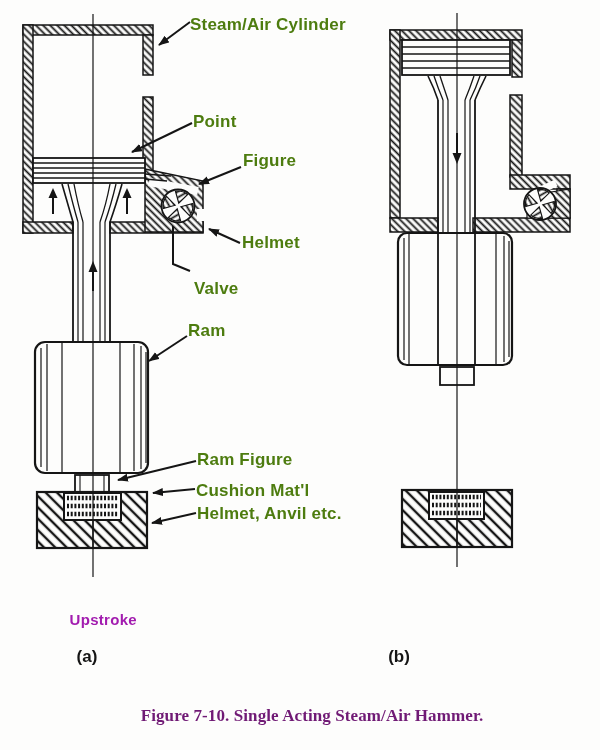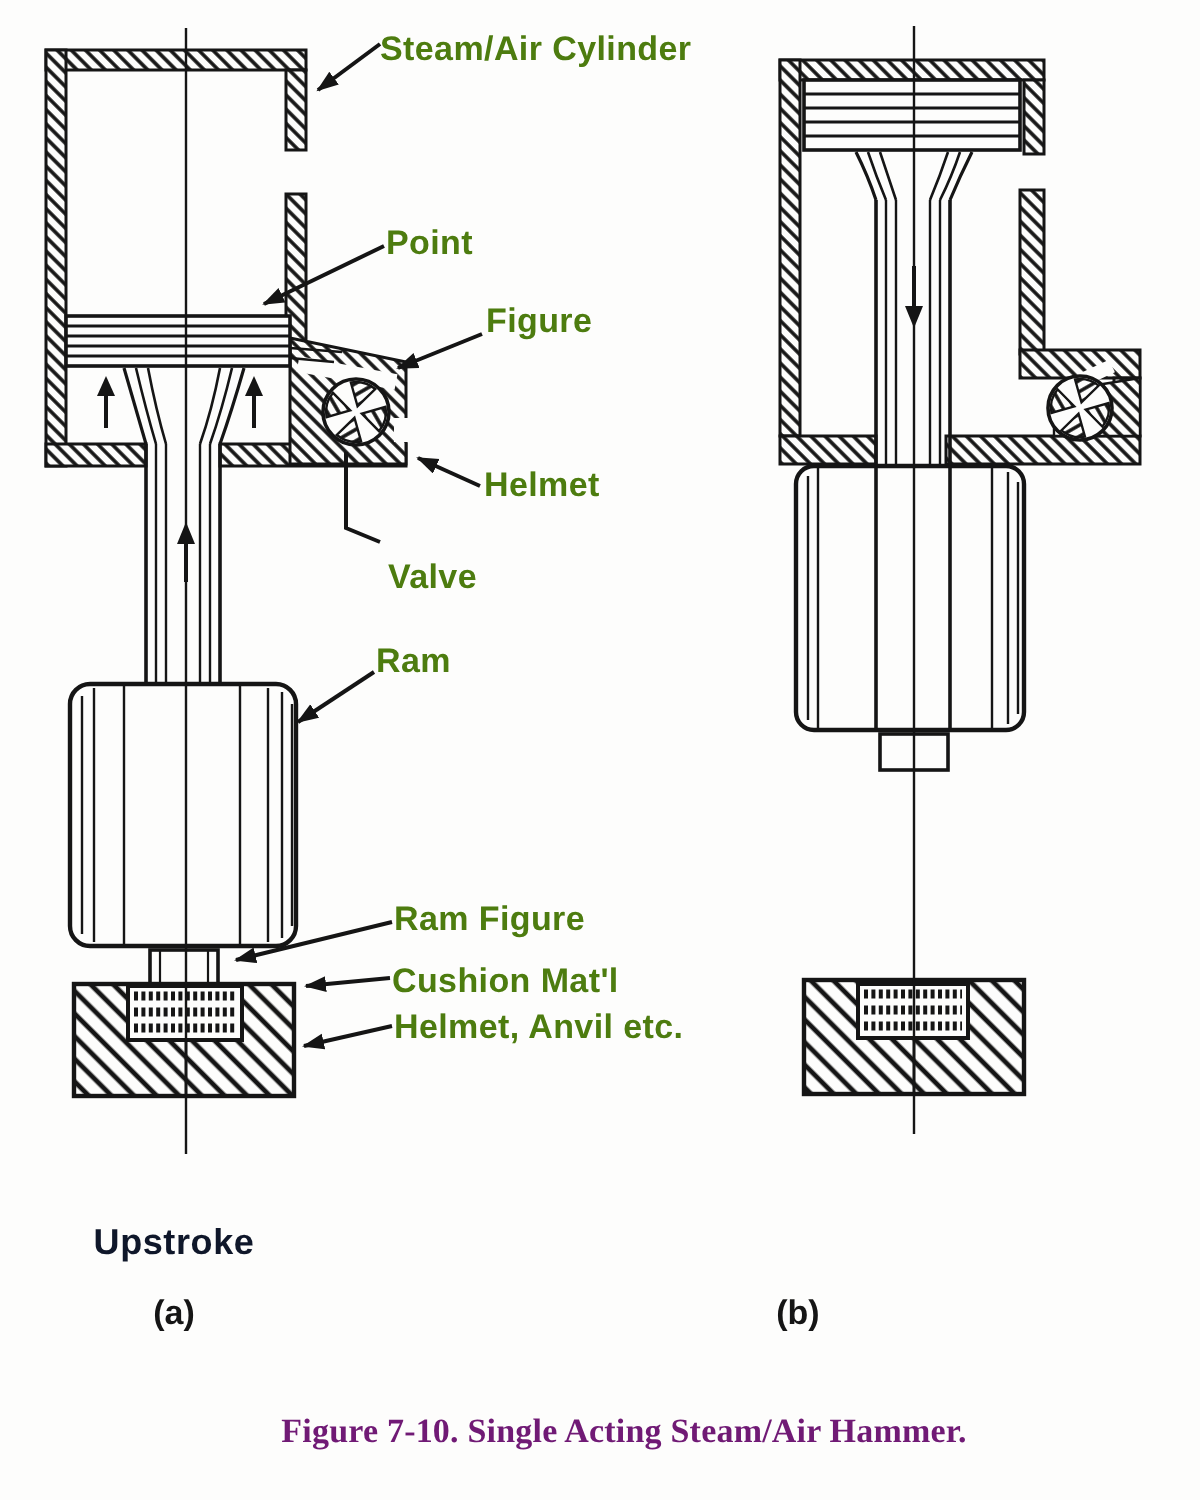--- a/index.html
+++ b/index.html
@@ -6,22 +6,22 @@
   #page{
     position:relative;width:600px;height:750px;background:#fdfdfc;
     font-family:"Liberation Sans",sans-serif;color:#151515;overflow:hidden;
   }
   #art{position:absolute;left:0;top:0;}
   .lbl{
     position:absolute;font-weight:bold;font-size:17px;line-height:1.1;
     white-space:nowrap;letter-spacing:.2px;color:#4d7c0f;
   }
   .stroke-lbl{
-    position:absolute;font-weight:bold;font-size:18px;line-height:1.1;
-    text-align:center;letter-spacing:.3px;color:#0f172a;
+    position:absolute;font-weight:bold;font-size:15px;line-height:1.1;
+    text-align:right;letter-spacing:.3px;color:#a21caf;
   }
   .tag-lbl{
     position:absolute;font-weight:bold;font-size:17px;line-height:1.1;
     text-align:center;color:#151515;
   }
   #caption{
     position:absolute;left:24px;top:706px;width:576px;text-align:center;
     font-family:"Liberation Serif",serif;font-weight:bold;font-size:17px;
     color:#701a75;letter-spacing:.1px;
   }

